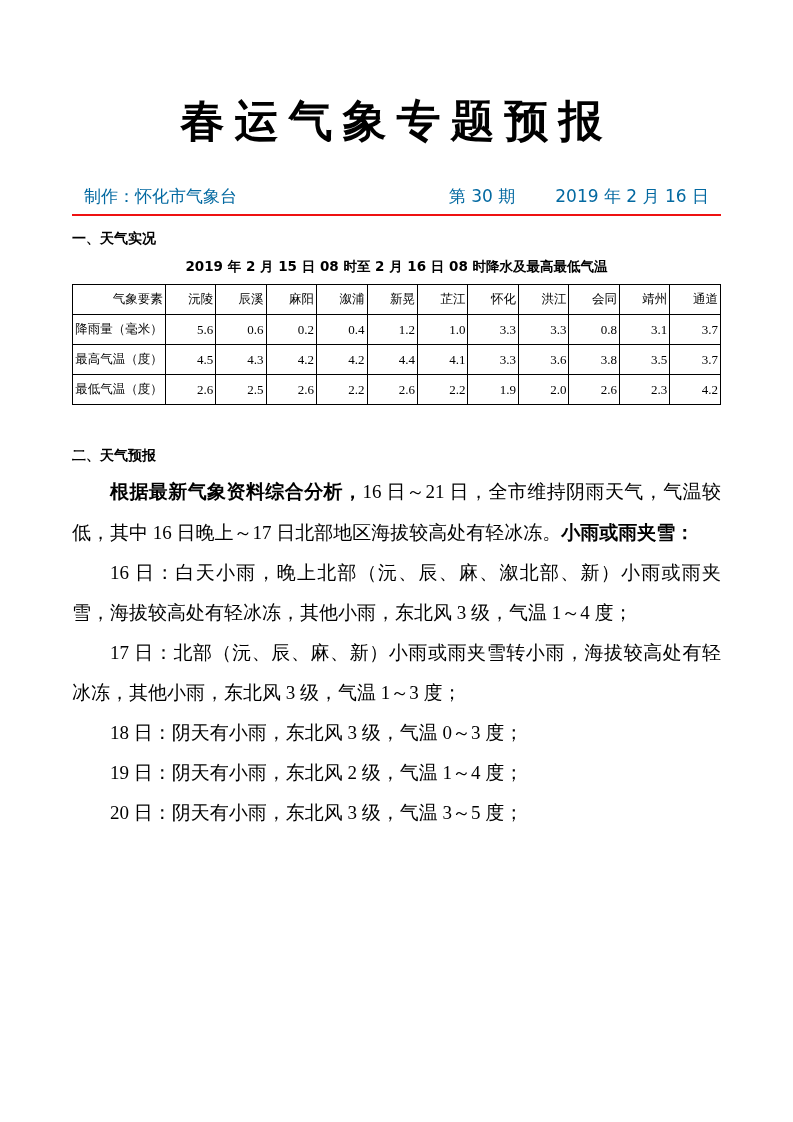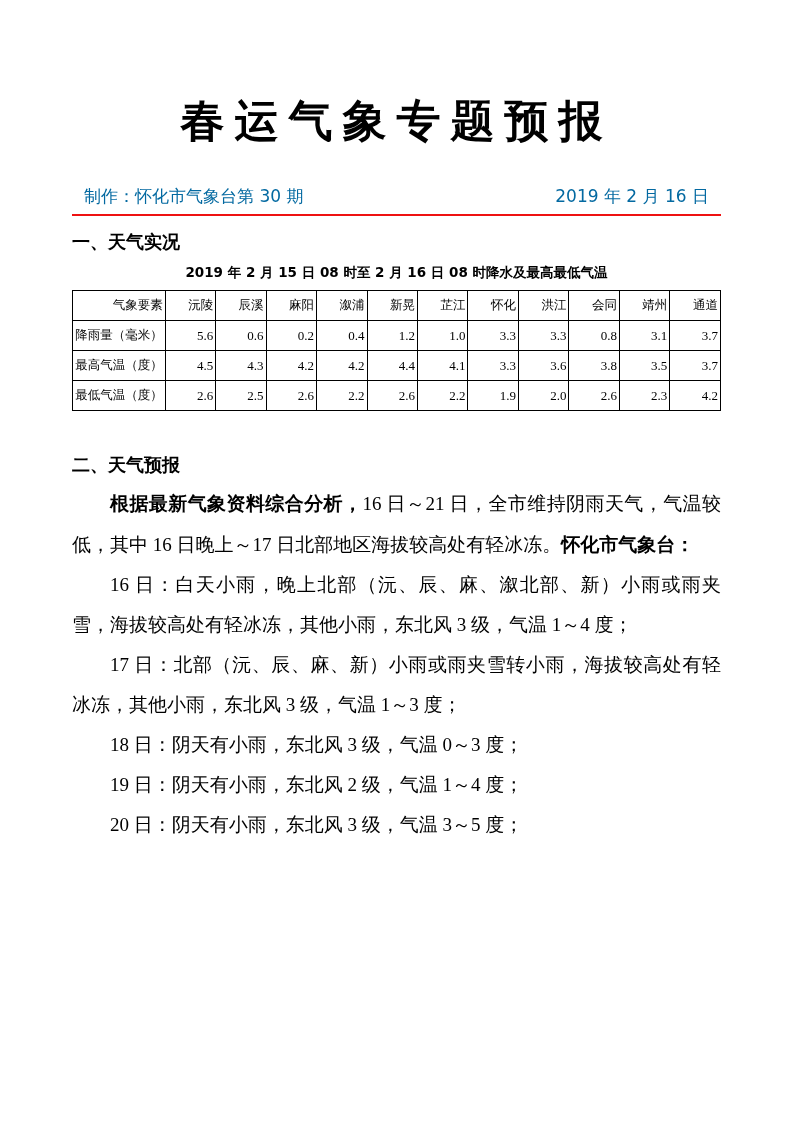--- a/index.html
+++ b/index.html
@@ -42,34 +42,34 @@
     align-items: baseline;
     color: #0369a1;
     font-family: "DejaVu Sans", "Liberation Sans", sans-serif;
     font-weight: normal;
     font-size: 17px;
     padding: 0 12px 6px 12px;
   }
   .header-line .maker { flex: 0 0 auto; }
   .header-line .issue {
     flex: 1 1 auto;
-    text-align: left;
+    text-align: right;
     padding-right: 40px;
   }
   .header-line .date { flex: 0 0 auto; }
   .rule-red {
     border-bottom: 2px solid #ee1111;
     margin: 0 0 0 0;
   }
 
   
   .section-heading {
     font-family: "DejaVu Sans", "Liberation Sans", sans-serif;
     font-weight: bold;
-    font-size: 18px;
+    font-size: 14px;
     margin-top: 14px;
     margin-bottom: 6px;
   }
 
   
   .table-caption {
     text-align: center;
     font-family: "DejaVu Sans", "Liberation Sans", sans-serif;
     font-weight: bold;
     font-size: 13.5px;
@@ -207,21 +207,21 @@
           <td class="val">2.3</td>
           <td class="val">4.2</td>
         </tr>
       </tbody>
     </table>
   </div>
 
   <div class="section2">
     <div class="section-heading">二、天气预报</div>
 
-    <p class="para"><b>根据最新气象资料综合分析，</b><span>16 日～21 日，全市维持阴雨天气，气温较低，其中 16 日晚上～17 日北部地区海拔较高处有轻冰冻。</span><b>怀化市气象台：</b></p>
+    <p class="para"><b>根据最新气象资料综合分析，</b><span>16 日～21 日，全市维持阴雨天气，气温较低，其中 16 日晚上～17 日北部地区海拔较高处有轻冰冻。</span><b>小雨或雨夹雪：</b></p>
 
     <p class="para">16 日：白天小雨，晚上北部（沅、辰、麻、溆北部、新）小雨或雨夹雪，海拔较高处有轻冰冻，其他小雨，东北风 3 级，气温 1～4 度；</p>
     <p class="para">17 日：北部（沅、辰、麻、新）小雨或雨夹雪转小雨，海拔较高处有轻冰冻，其他小雨，东北风 3 级，气温 1～3 度；</p>
     <p class="para">18 日：阴天有小雨，东北风 3 级，气温 0～3 度；</p>
     <p class="para">19 日：阴天有小雨，东北风 2 级，气温 1～4 度；</p>
     <p class="para">20 日：阴天有小雨，东北风 3 级，气温 3～5 度；</p>
   </div>
 
 </div>
 

